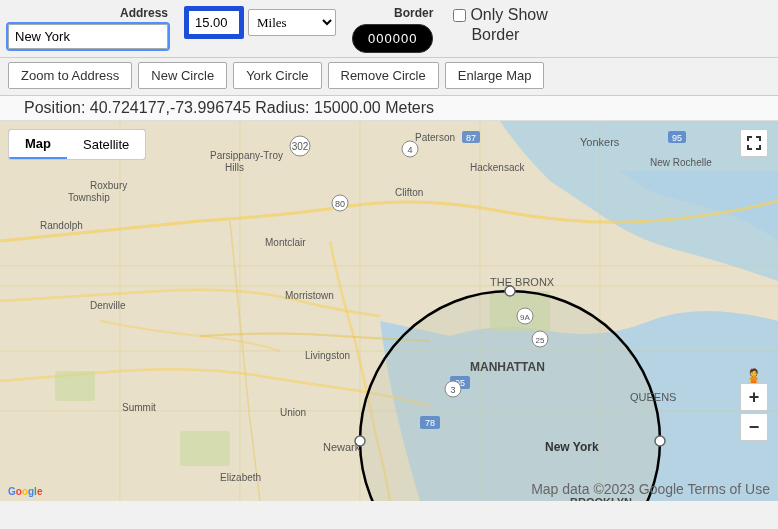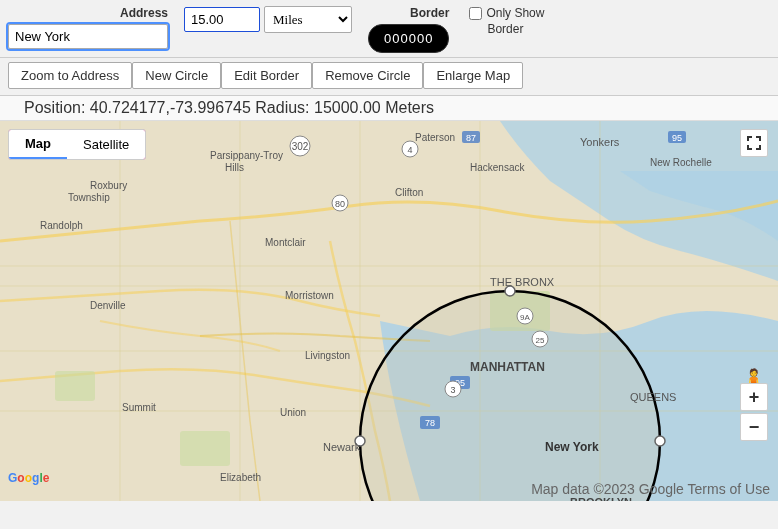--- a/index.html
+++ b/index.html
@@ -37,23 +37,23 @@
       outline: 2px solid #4d90fe;
     }
 
     .radius-group {
       display: flex;
       gap: 4px;
       align-items: center;
     }
 
     .radius-input {
-      border: 1px solid #1d4ed8;
+      border: 5px solid #1d4ed8;
       padding: 4px 6px;
-      width: 76px;
+      width: 60px;
       font-size: 13px;
       border-radius: 2px;
     }
 
     .radius-select {
       border: 1px solid #aaa;
       padding: 4px 4px;
       font-size: 13px;
       border-radius: 2px;
       background: white;
@@ -91,28 +91,29 @@
       margin-left: 4px;
     }
 
     .only-show-row {
       display: flex;
       align-items: center;
       gap: 4px;
     }
 
     .only-show-label {
-      font-size: 12px;
+      font-size: 16px;
       color: #333;
     }
 
     .action-bar {
       background: #f1f1f1;
       padding: 4px 8px 6px 8px;
       display: flex;
+      gap: 6px;
       border-bottom: 1px solid #ccc;
     }
 
     .action-btn {
       background: white;
       border: 1px solid #aaa;
       padding: 5px 12px;
       font-size: 13px;
       border-radius: 2px;
       cursor: pointer;
@@ -217,23 +218,23 @@
       height: 40px;
       cursor: pointer;
       display: flex;
       align-items: center;
       justify-content: center;
       font-size: 22px;
     }
 
     .google-logo {
       position: absolute;
-      bottom: 16px;
+      bottom: 4px;
       left: 8px;
-      font-size: 12px;
+      font-size: 10px;
       color: #666;
     }
 
     .map-attribution {
       position: absolute;
       bottom: 4px;
       right: 8px;
       font-size: 14px;
       color: #666;
     }
@@ -271,21 +272,21 @@
       <span class="only-show-label">Only Show</span>
     </div>
     <span class="only-show-label" style="margin-left:18px;">Border</span>
   </div>
 
 </div>
 
 <div class="action-bar">
   <button class="action-btn">Zoom to Address</button>
   <button class="action-btn">New Circle</button>
-  <button class="action-btn">Edit Border</button>
+  <button class="action-btn">York Circle</button>
   <button class="action-btn">Remove Circle</button>
   <button class="action-btn">Enlarge Map</button>
 </div>
 
 <div class="position-bar">
   <span>Position: 40.724177,-73.996745 Radius: 15000.00 Meters</span>
 </div>
 
 <div class="map-container">
 

